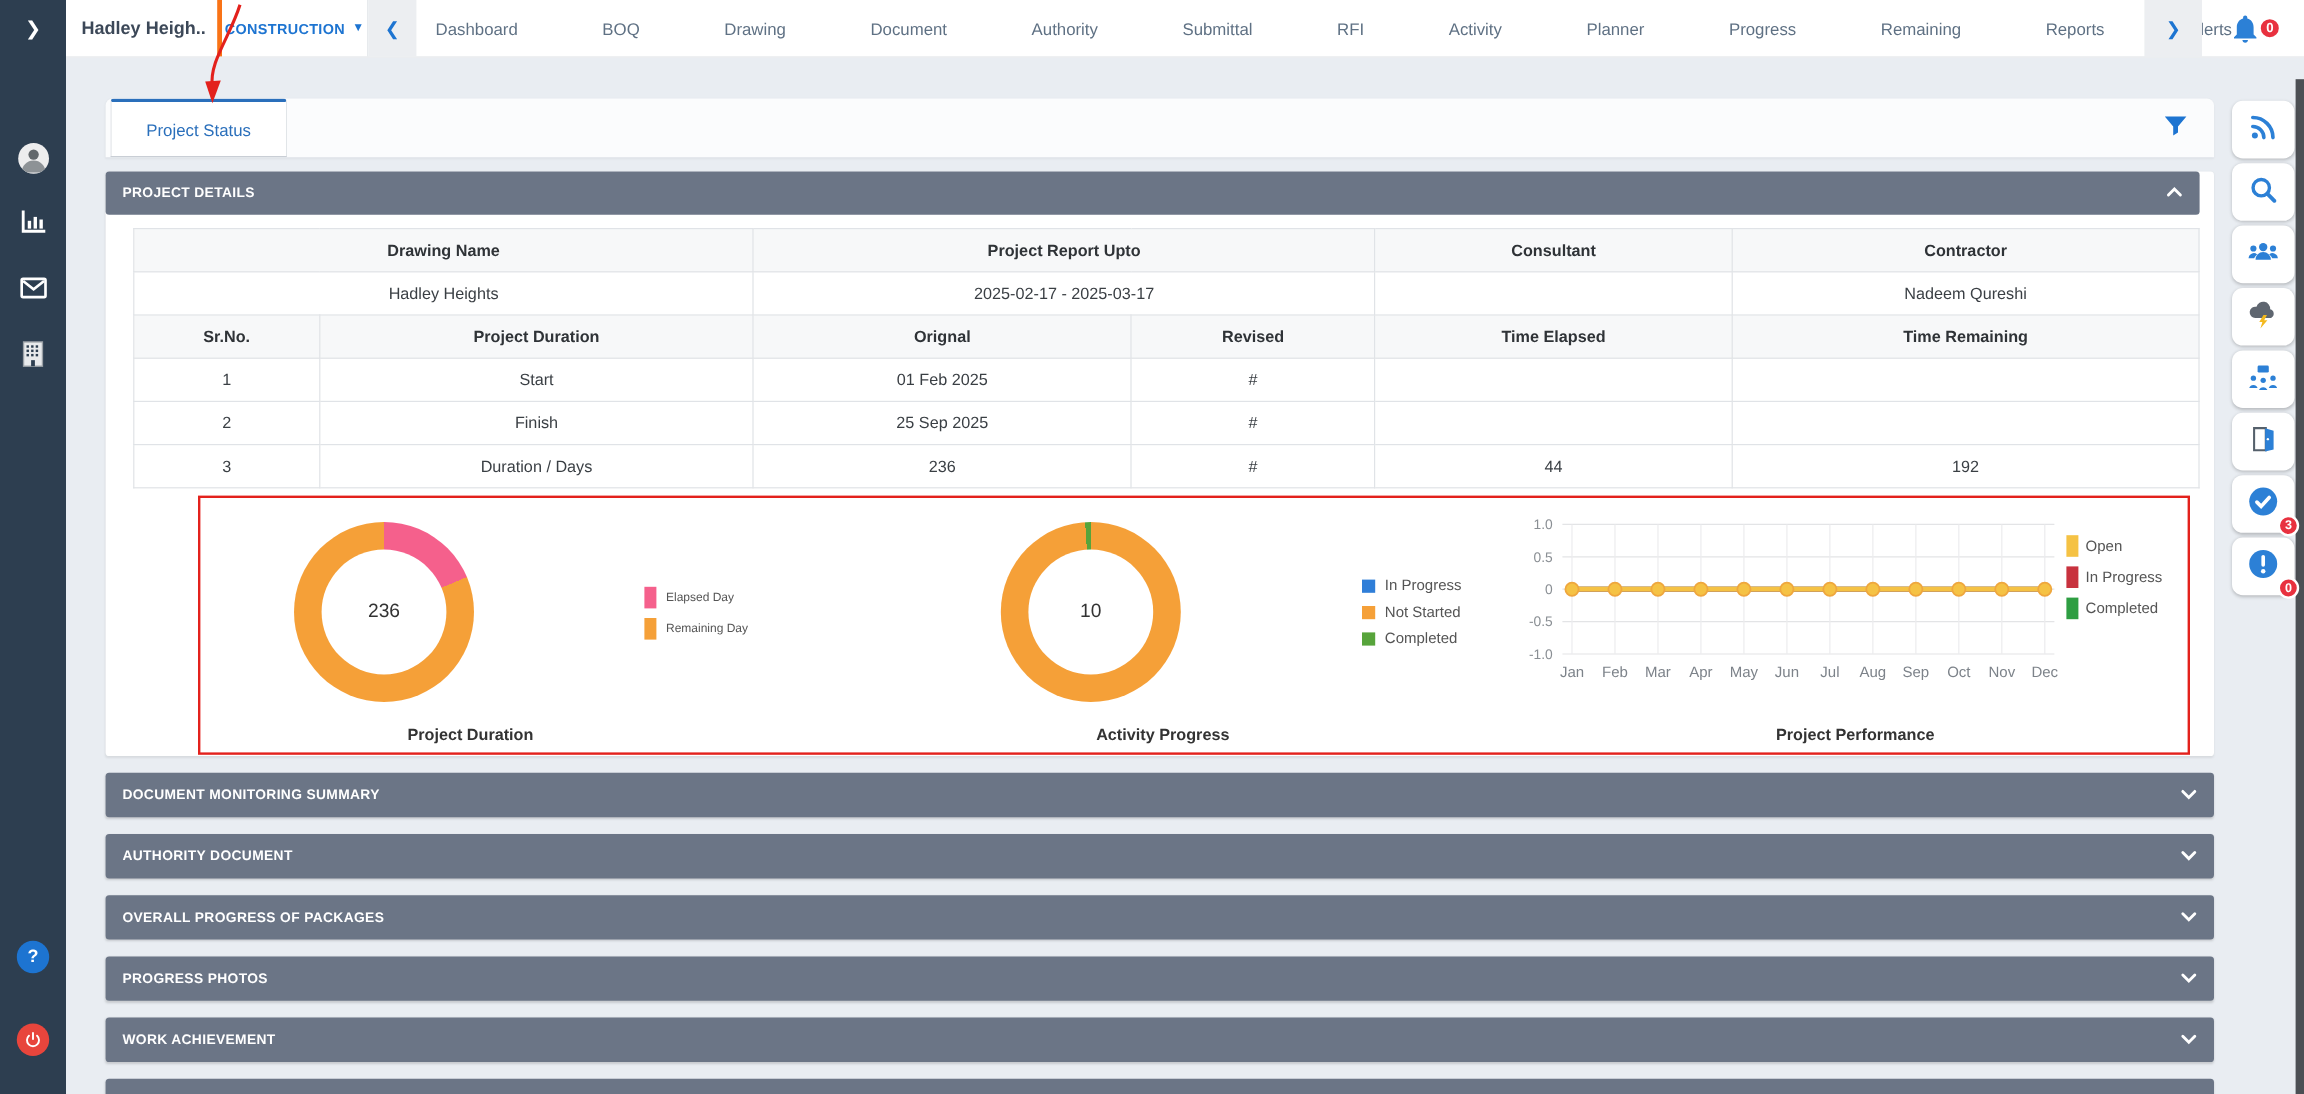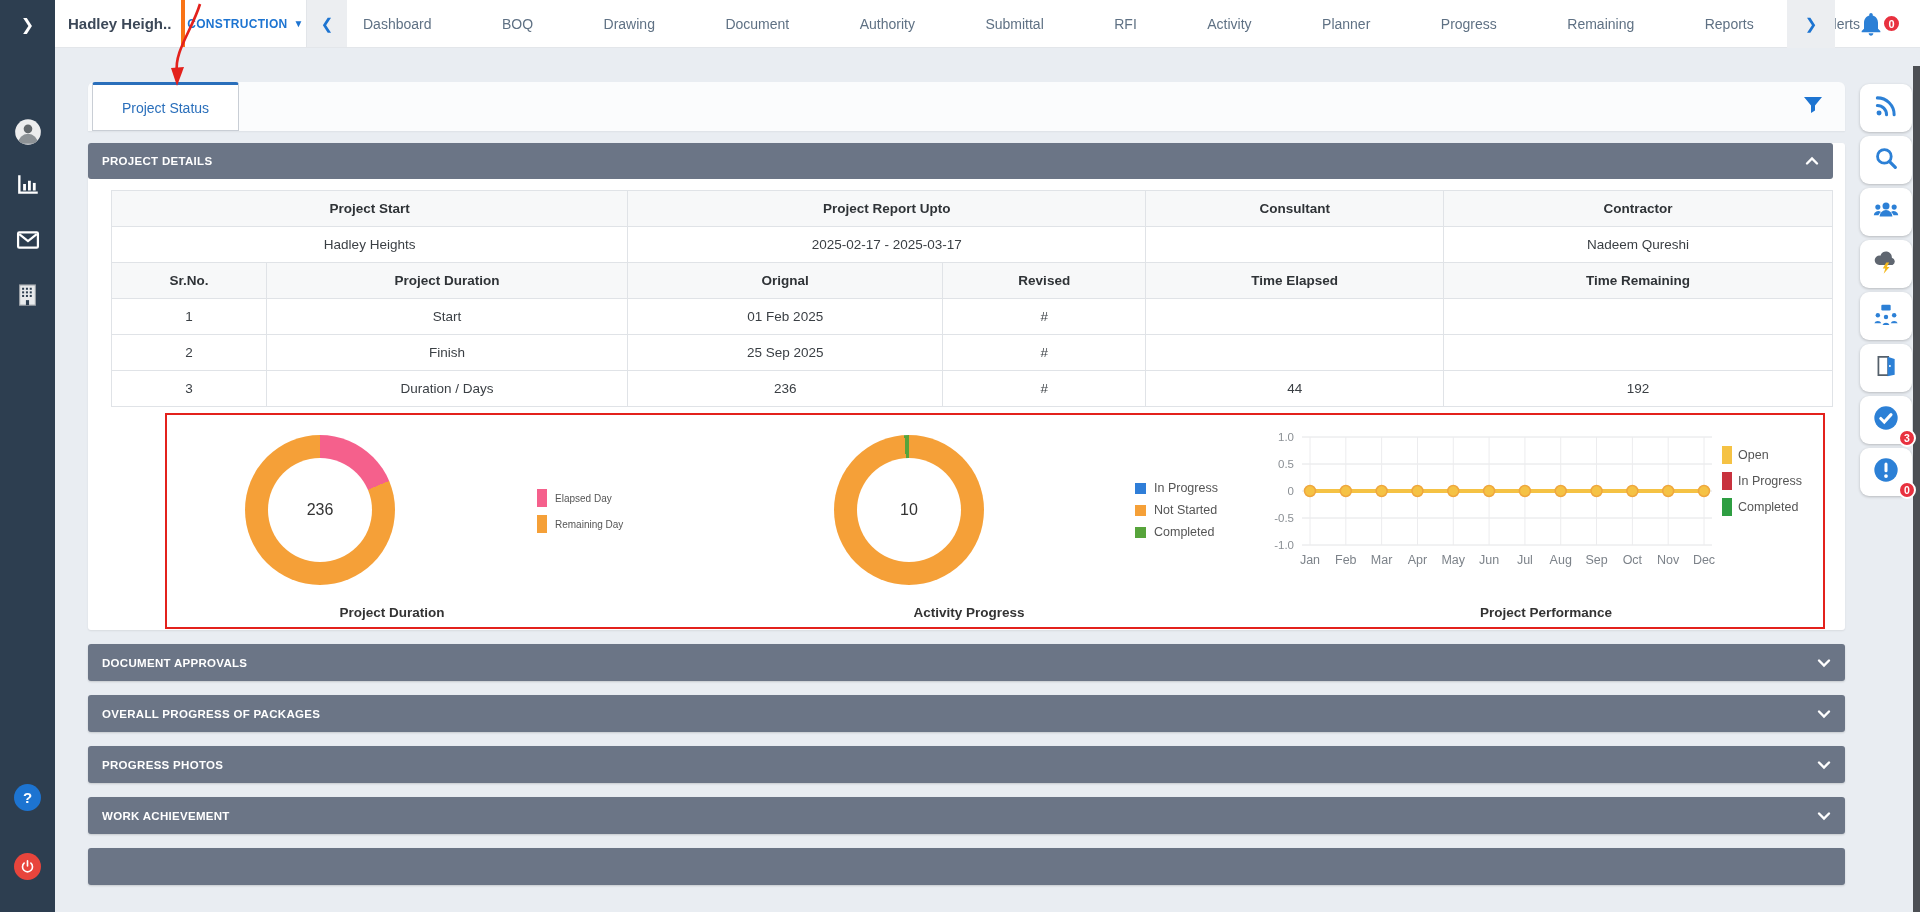--- a/index.html
+++ b/index.html
@@ -229,21 +229,21 @@
         <colgroup>
           <col style="width:9%">
             <col style="width:21%">
             <col style="width:18.3%">
           <col style="width:11.8%">
             <col style="width:17.3%">
             <col style="width:22.6%">
         </colgroup>
         <tbody>
             <tr>
-          <th colspan="2">Project Start</th>
+          <th colspan="2">Drawing Name</th>
           <th colspan="2">Project Report Upto</th>
           <th>Consultant</th>
           <th>Contractor</th>
         </tr>
         <tr>
           <td colspan="2">Hadley Heights</td>
           <td colspan="2">2025-02-17 - 2025-03-17</td>
           <td></td>
           <td>Nadeem Qureshi</td>
         </tr>
@@ -372,21 +372,29 @@
             <rect x="470" y="45" width="10" height="18" fill="#C8323E"></rect>
             <text x="486" y="58" font-size="12.5" fill="#555" font-family="Liberation Sans, sans-serif">In Progress</text>
             <rect x="470" y="71" width="10" height="18" fill="#2E9E42"></rect>
             <text x="486" y="84" font-size="12.5" fill="#555" font-family="Liberation Sans, sans-serif">Completed</text>
           </svg>
         <div class="chart-caption" style="left:1229px;">Project Performance</div>
       </div>
     </section>
 
     <div class="section">
-      <span class="bar-label">DOCUMENT APPROVALS</span>
+      <span class="bar-label">DOCUMENT MONITORING SUMMARY</span>
+      <span>
+        <svg width="14" height="10" viewBox="0 0 14 10">
+            <path d="M2 2.5L7 7.5l5-5" stroke="#fff" stroke-width="2.4" fill="none" stroke-linecap="round"></path>
+          </svg>
+      </span>
+    </div>
+    <div class="section">
+      <span class="bar-label">AUTHORITY DOCUMENT</span>
       <span>
         <svg width="14" height="10" viewBox="0 0 14 10">
             <path d="M2 2.5L7 7.5l5-5" stroke="#fff" stroke-width="2.4" fill="none" stroke-linecap="round"></path>
           </svg>
       </span>
     </div>
     <div class="section">
       <span class="bar-label">OVERALL PROGRESS OF PACKAGES</span>
       <span>
         <svg width="14" height="10" viewBox="0 0 14 10">

